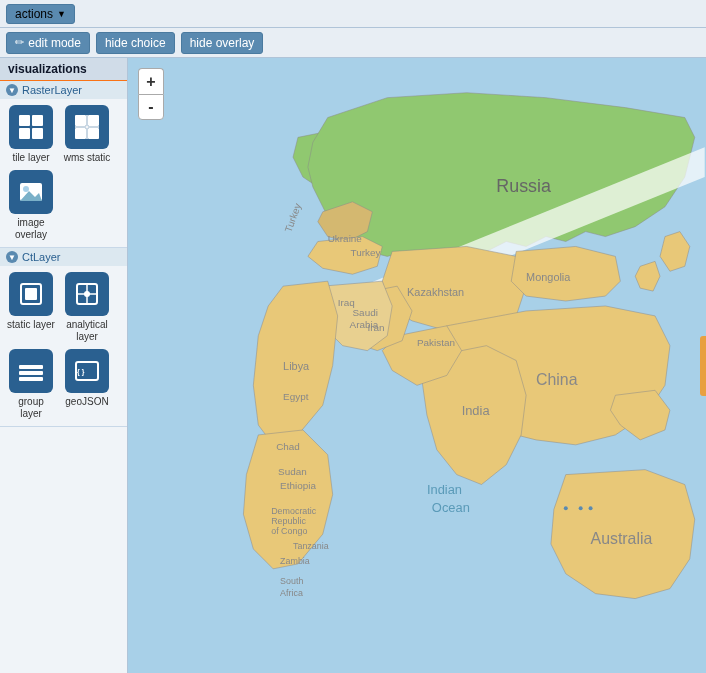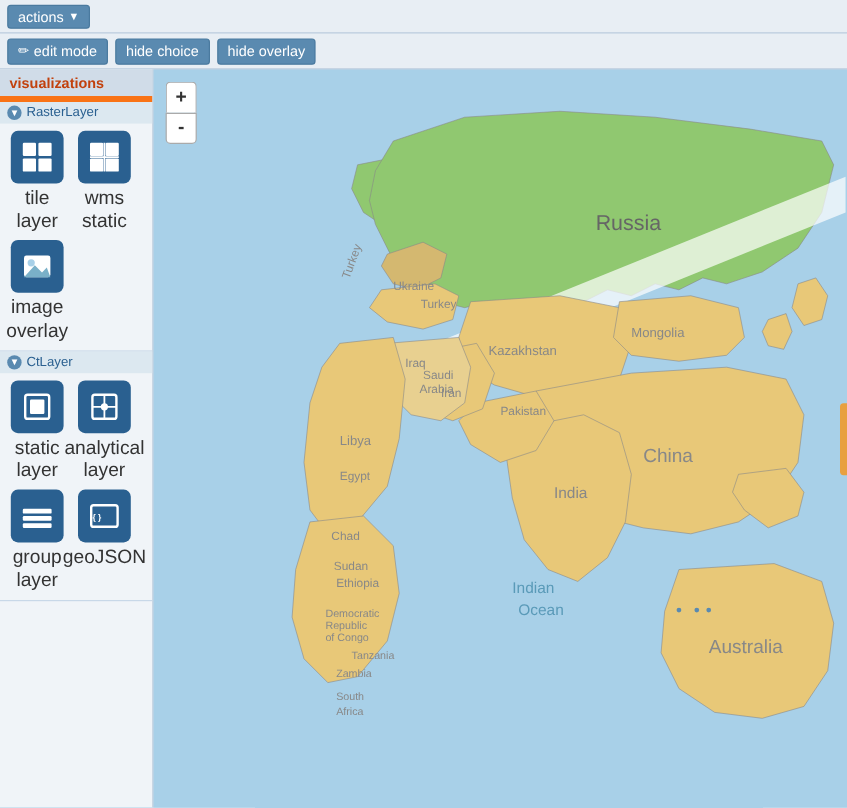--- a/index.html
+++ b/index.html
@@ -9,21 +9,21 @@
     #top-bar {
       background: #e8eef4;
       border-bottom: 1px solid #b0c4d8;
       padding: 4px 6px;
       display: flex;
       align-items: center;
       height: 28px;
     }
     #actions-btn {
       background: #5a8ab0;
-      color: #ffffff;
+      color: #000000;
       border: 1px solid #4a7a9f;
       border-radius: 3px;
       padding: 2px 8px;
       cursor: pointer;
       font-size: 12px;
       display: flex;
       align-items: center;
       gap: 4px;
     }
     #actions-btn .arrow { font-size: 9px; }
@@ -65,22 +65,22 @@
       border-right: 1px solid #b0c4d8;
       overflow-y: auto;
       flex-shrink: 0;
     }
 
     #visualizations-header {
       background: #d0dce8;
       padding: 4px 8px;
       font-weight: bold;
       font-size: 12px;
-      color: #c2410c;
-      border-bottom: 5px solid #f97316;
+      color: #0f172a;
+      border-bottom: 1px solid #f97316;
     }
 
     .layer-section {
       border-bottom: 1px solid #c8d8e8;
     }
     .layer-section-header {
       background: #dce8f0;
       padding: 3px 6px;
       font-size: 11px;
       color: #2a6090;
@@ -119,21 +119,21 @@
       width: 44px;
       height: 44px;
       background: #2a6090;
       border-radius: 6px;
       display: flex;
       align-items: center;
       justify-content: center;
       margin-bottom: 3px;
     }
     .layer-item-label {
-      font-size: 16px;
+      font-size: 10px;
       text-align: center;
       color: #333;
       line-height: 1.2;
     }
 
     
     .layer-item-icon svg {
       width: 28px;
       height: 28px;
       fill: white;

